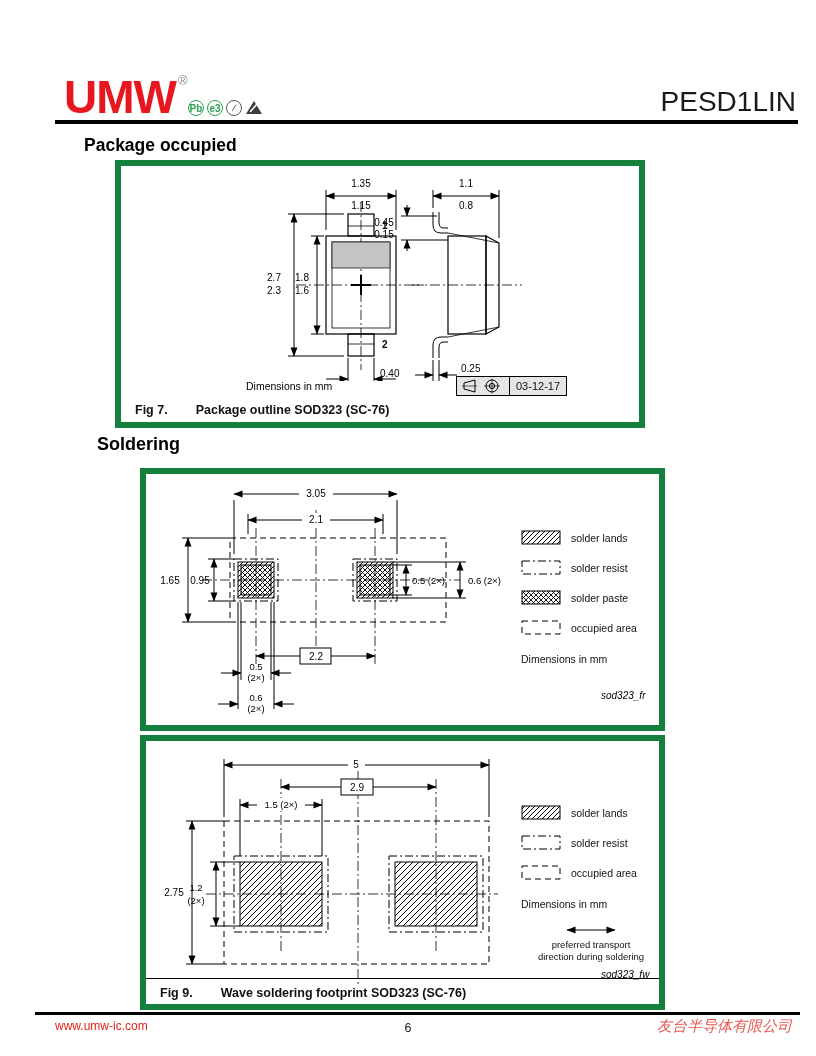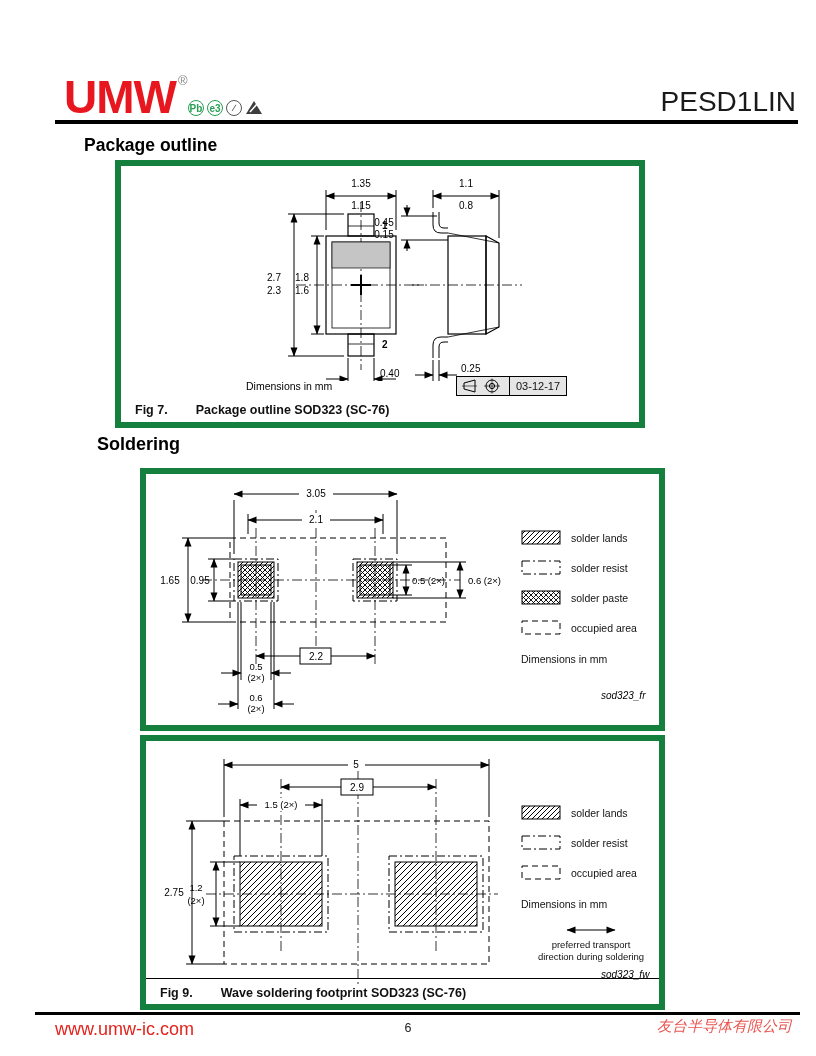--- a/index.html
+++ b/index.html
@@ -41,21 +41,21 @@
   svg .pin{font-weight:bold;font-size:10px;}
   .ln{stroke:#000;stroke-width:1;fill:none;}
   .thick{stroke:#000;stroke-width:1.2;fill:none;}
   .thin{stroke:#000;stroke-width:0.8;fill:none;}
   .cl{stroke:#000;stroke-width:0.8;fill:none;stroke-dasharray:10 3 2 3;}
   .resist{stroke:#000;stroke-width:1;fill:none;stroke-dasharray:8 3 2 3;}
   .dashed{stroke:#000;stroke-width:1;fill:none;stroke-dasharray:6 4;}
   .wbg{fill:#fff;stroke:none;}
   
   .frule{position:absolute;left:35px;right:16px;top:1012px;height:3px;background:#000;}
-  .fweb{position:absolute;left:55px;top:1019px;font-size:18px;color:#e3231c;}
+  .fweb{position:absolute;left:55px;top:1019px;font-size:12px;color:#e3231c;}
   .fpage{position:absolute;left:0;right:0;top:1021px;text-align:center;font-size:12.5px;color:#222;}
   .fcn{position:absolute;right:24px;top:1017px;font-size:15px;color:#e85550;font-style:italic;}
 </style>
 </head>
 <body>
 
 <div class="page">
 
   <div class="logo">
     <span>UMW</span><span class="reg">®</span>
@@ -65,21 +65,21 @@
     <span class="eco green">e3</span>
     <span class="eco gray">∕</span>
     <svg width="18" height="16">
       <polygon points="9,1 17,14 1,14" fill="#3d3d3d"></polygon>
       <path d="M5,12 L12,4" stroke="#fff" stroke-width="1.6" fill="none"></path>
     </svg>
   </div>
   <div class="partno">PESD1LIN</div>
   <div class="hrule"></div>
 
-  <div class="h1" style="left:84px;top:135px;">Package outline</div>
+  <div class="h1" style="left:84px;top:135px;">Package occupied</div>
 
   <div class="figbox" style="left:115px;top:160px;width:530px;height:268px;">
     <svg width="460" height="205" viewBox="0 0 460 205" style="position:absolute;left:35px;top:10px;">
       <defs>
         <marker id="ar7" markerWidth="10" markerHeight="8" refX="9" refY="4" orient="auto-start-reverse" markerUnits="userSpaceOnUse">
           <path d="M0.5,0.5 L9.5,4 L0.5,7.5 z" fill="#000"></path>
         </marker>
       </defs>
 
       <g>

